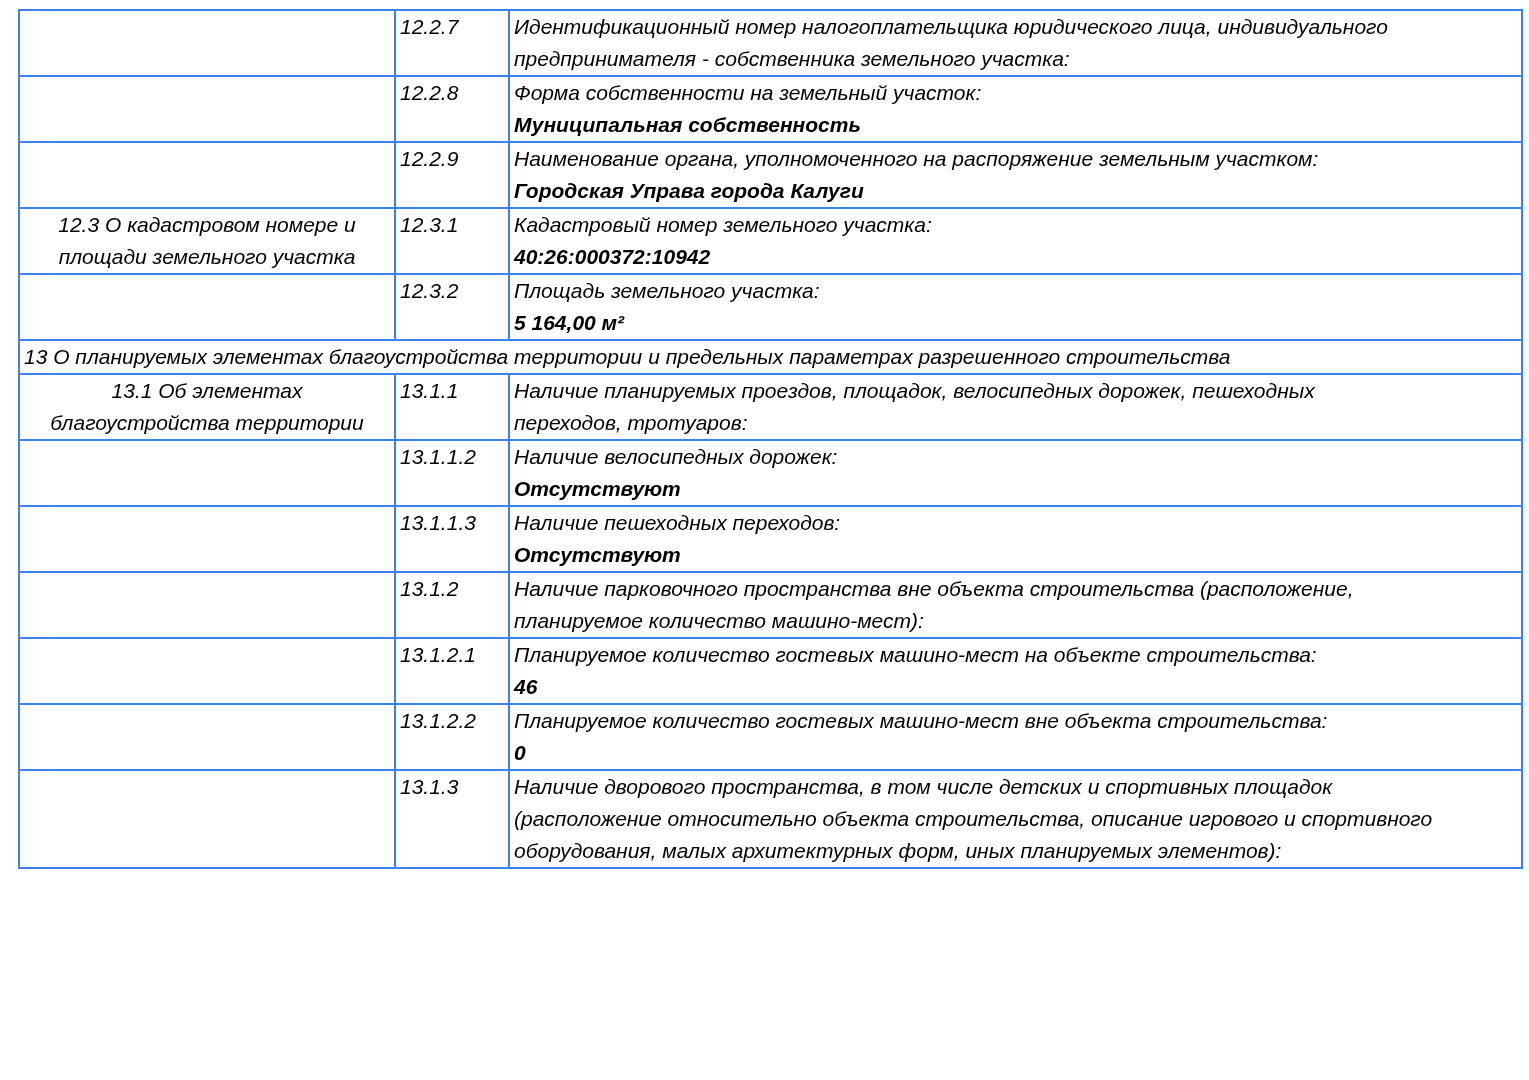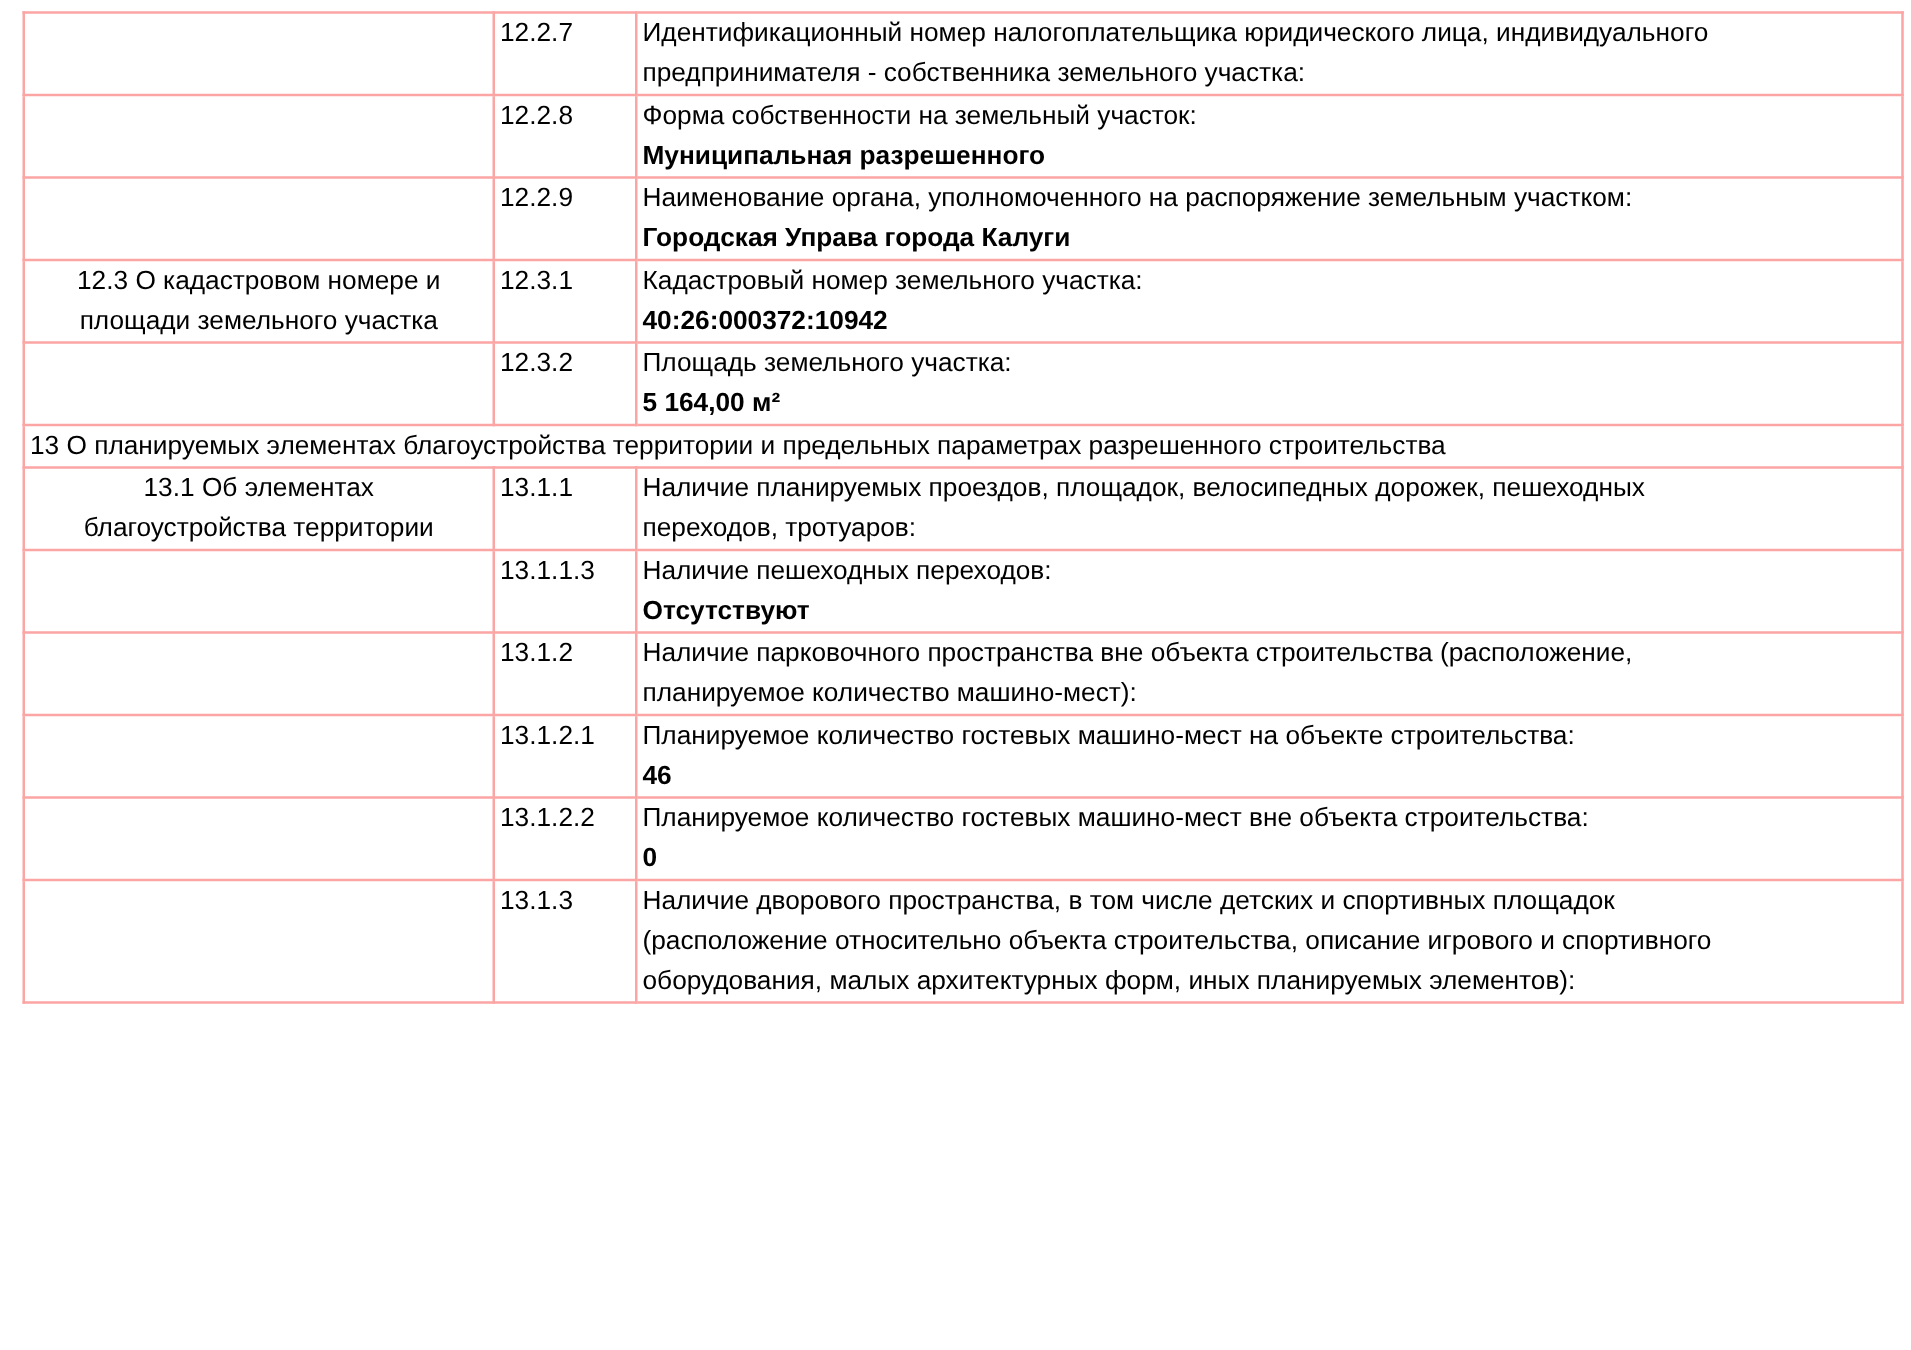--- a/index.html
+++ b/index.html
@@ -18,26 +18,27 @@
   }
   table.decl-table {
     position: absolute;
     left: 18px;
     top: 9px;
     width: 1495px;
     border-collapse: collapse;
     table-layout: fixed;
   }
   table.decl-table td {
-    border: 2px solid #fca5a5;
+    border: 2px solid #3b82f6;
     vertical-align: top;
     padding: 0 4px;
     font-size: 21px;
     line-height: 32px;
     overflow: hidden;
+    font-style: italic;
   }
   td.col-left {
     width: 366px;
   }
   td.col-num {
     width: 104px;
     vertical-align: middle;
   }
   td.col-content {
     width: 1003px;
@@ -82,21 +83,21 @@
 
   <tr>
     <td class="col-left">
       <div class="cell-text"></div>
     </td>
     <td class="col-num">
       <div>12.2.8</div>
     </td>
     <td class="col-content">
       <div class="item-label">Форма собственности на земельный участок:</div>
-      <div class="item-value">Муниципальная разрешенного</div>
+      <div class="item-value">Муниципальная собственность</div>
     </td>
   </tr>
 
   <tr>
     <td class="col-left">
       <div class="cell-text"></div>
     </td>
     <td class="col-num">
       <div>12.2.9</div>
     </td>
@@ -148,20 +149,32 @@
       <div>13.1.1</div>
     </td>
     <td class="col-content">
       <div class="item-label">Наличие планируемых проездов, площадок, велосипедных дорожек, пешеходных
 переходов, тротуаров:</div>
       <div class="item-value"></div>
     </td>
   </tr>
 
 
+  <tr>
+    <td class="col-left">
+      <div class="cell-text"></div>
+    </td>
+    <td class="col-num">
+      <div>13.1.1.2</div>
+    </td>
+    <td class="col-content">
+      <div class="item-label">Наличие велосипедных дорожек:</div>
+      <div class="item-value">Отсутствуют</div>
+    </td>
+  </tr>
 
   <tr>
     <td class="col-left">
       <div class="cell-text"></div>
     </td>
     <td class="col-num">
       <div>13.1.1.3</div>
     </td>
     <td class="col-content">
       <div class="item-label">Наличие пешеходных переходов:</div>

